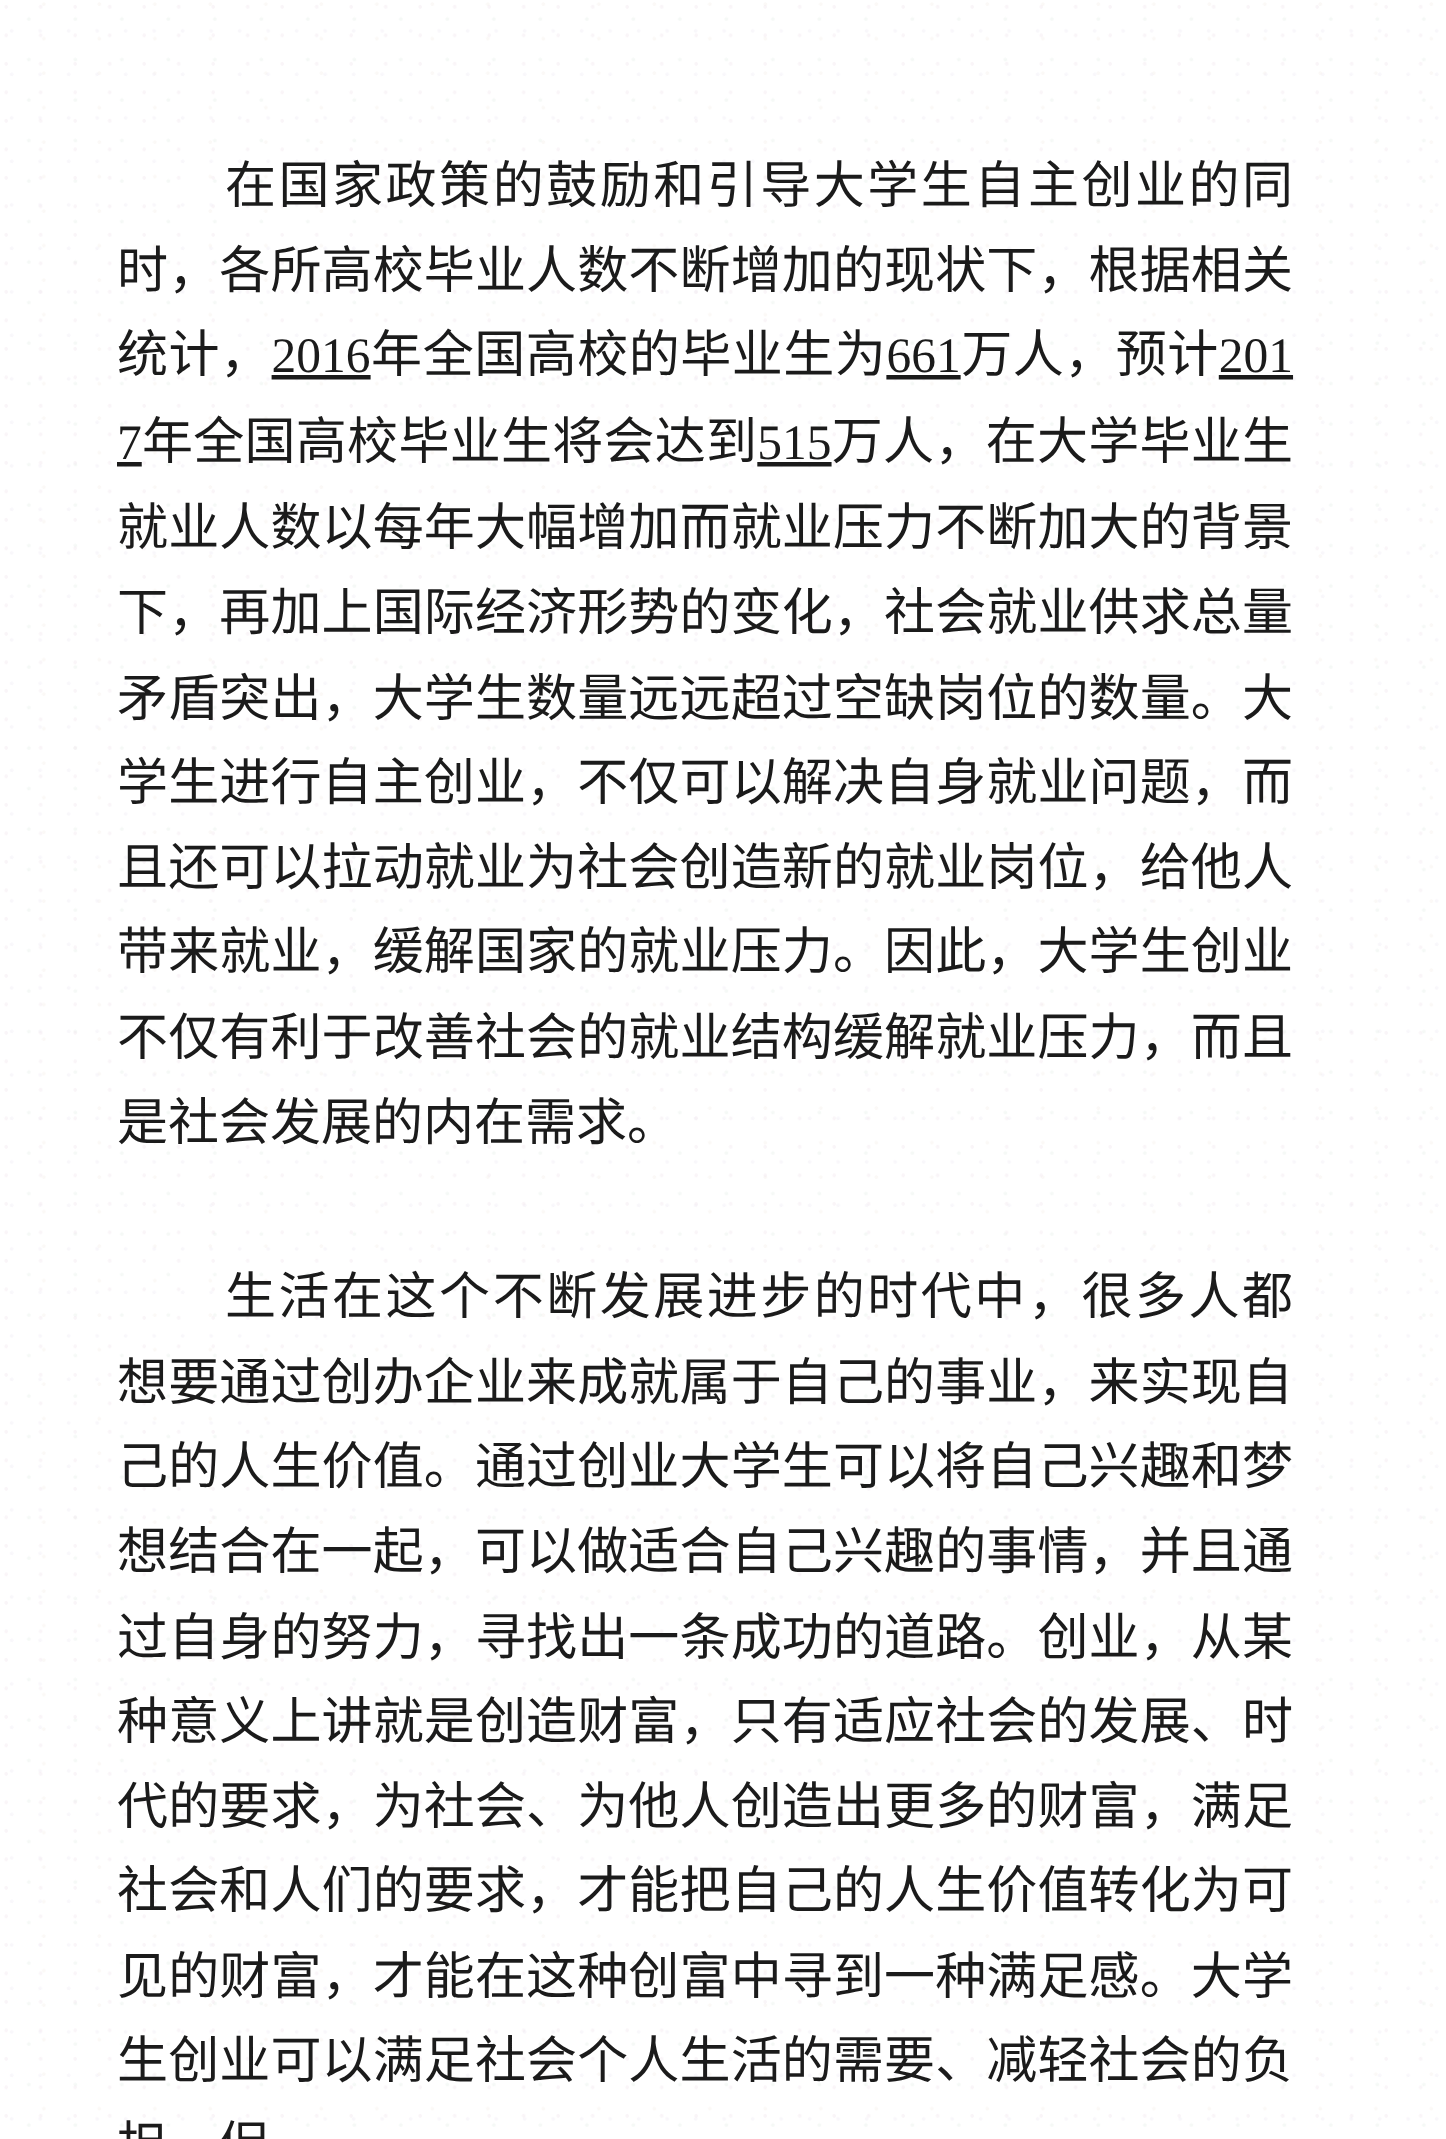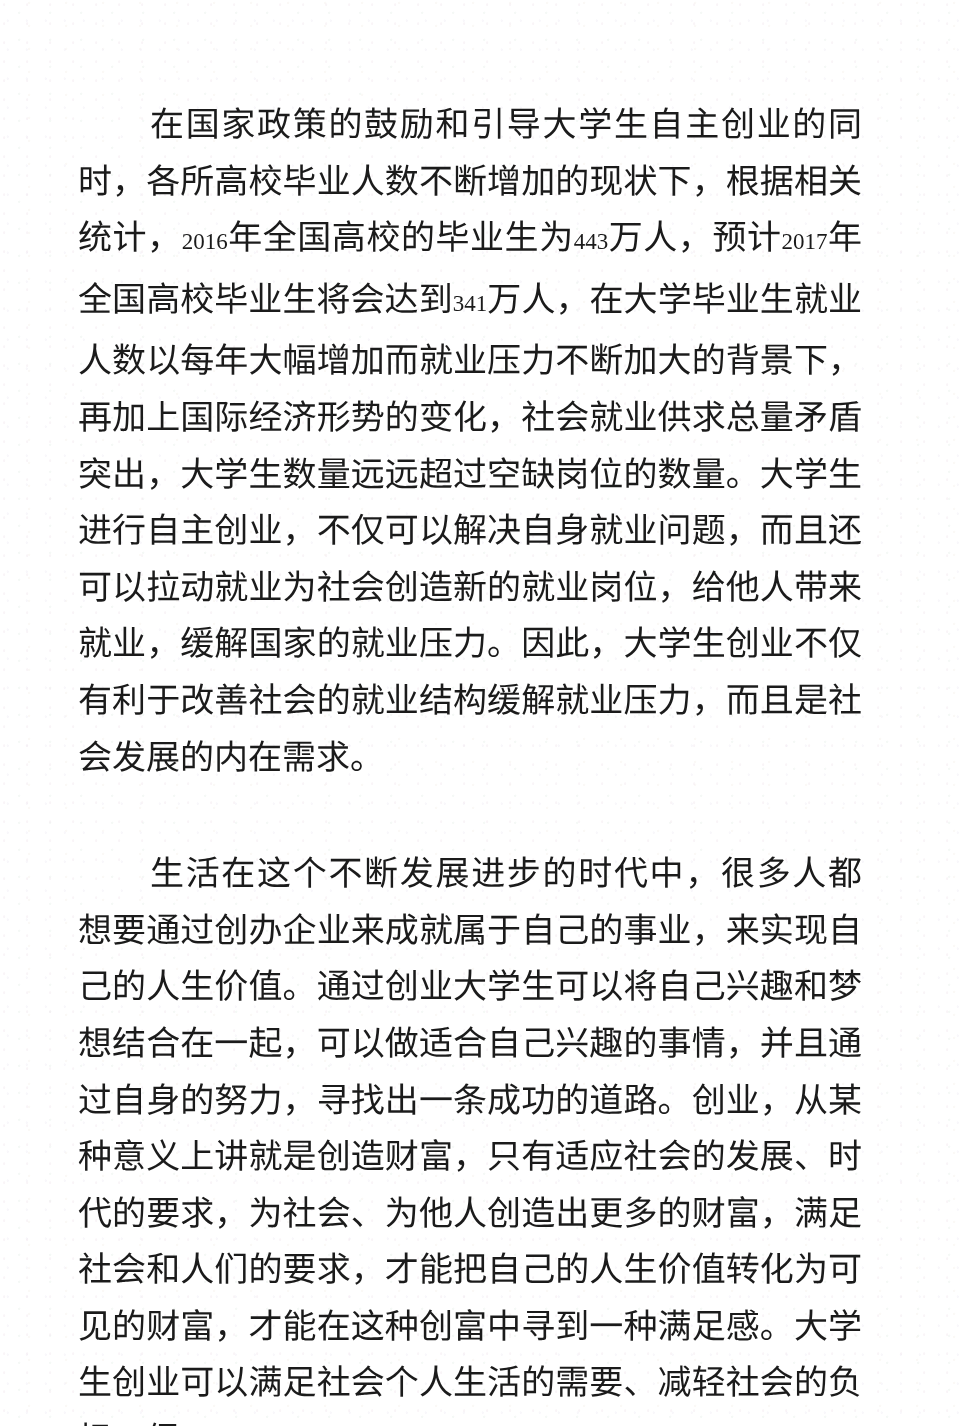--- a/index.html
+++ b/index.html
@@ -71,33 +71,34 @@
     margin-top: 0px;
   }
 
   
   .block-gap-para-to-heading { height: 32px; }
   .block-gap-heading-to-para { height: 28px; }
 
   
   .lat {
     font-family: "Liberation Serif", "DejaVu Serif", serif;
-    font-size: 23px;
+    font-size: 33px;
+    text-decoration: underline;
   }
 </style>
 </head>
 <body>
 
 <div class="page">
 
   <div class="page-noise"></div>
 
   <div class="text-column">
 
-    <p class="para">在国家政策的鼓励和引导大学生自主创业的同时，各所高校毕业人数不断增加的现状下，根据相关统计，<span class="lat">2016</span>年全国高校的毕业生为<span class="lat">443</span>万人，预计<span class="lat">2017</span>年全国高校毕业生将会达到<span class="lat">341</span>万人，在大学毕业生就业人数以每年大幅增加而就业压力不断加大的背景下，再加上国际经济形势的变化，社会就业供求总量矛盾突出，大学生数量远远超过空缺岗位的数量。大学生进行自主创业，不仅可以解决自身就业问题，而且还可以拉动就业为社会创造新的就业岗位，给他人带来就业，缓解国家的就业压力。因此，大学生创业不仅有利于改善社会的就业结构缓解就业压力，而且是社会发展的内在需求。</p>
+    <p class="para">在国家政策的鼓励和引导大学生自主创业的同时，各所高校毕业人数不断增加的现状下，根据相关统计，<span class="lat">2016</span>年全国高校的毕业生为<span class="lat">661</span>万人，预计<span class="lat">2017</span>年全国高校毕业生将会达到<span class="lat">515</span>万人，在大学毕业生就业人数以每年大幅增加而就业压力不断加大的背景下，再加上国际经济形势的变化，社会就业供求总量矛盾突出，大学生数量远远超过空缺岗位的数量。大学生进行自主创业，不仅可以解决自身就业问题，而且还可以拉动就业为社会创造新的就业岗位，给他人带来就业，缓解国家的就业压力。因此，大学生创业不仅有利于改善社会的就业结构缓解就业压力，而且是社会发展的内在需求。</p>
 
     <div class="block-gap-para-to-heading"></div>
 
 
     <div class="block-gap-heading-to-para"></div>
 
     <p class="para">生活在这个不断发展进步的时代中，很多人都想要通过创办企业来成就属于自己的事业，来实现自己的人生价值。通过创业大学生可以将自己兴趣和梦想结合在一起，可以做适合自己兴趣的事情，并且通过自身的努力，寻找出一条成功的道路。创业，从某种意义上讲就是创造财富，只有适应社会的发展、时代的要求，为社会、为他人创造出更多的财富，满足社会和人们的要求，才能把自己的人生价值转化为可见的财富，才能在这种创富中寻到一种满足感。大学生创业可以满足社会个人生活的需要、减轻社会的负担、促</p>
 
   </div>
 

